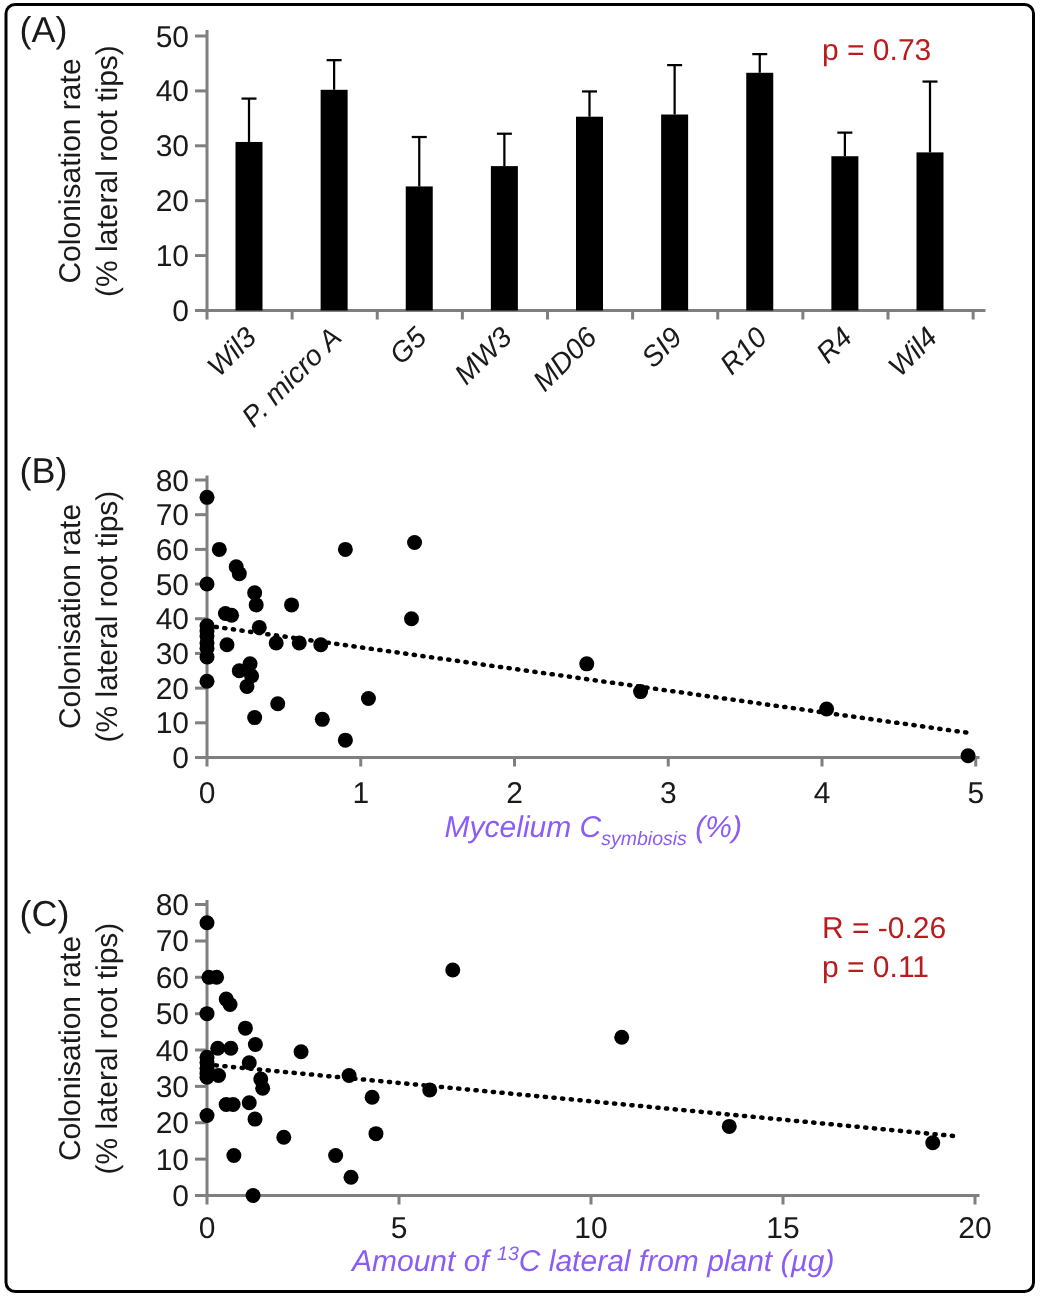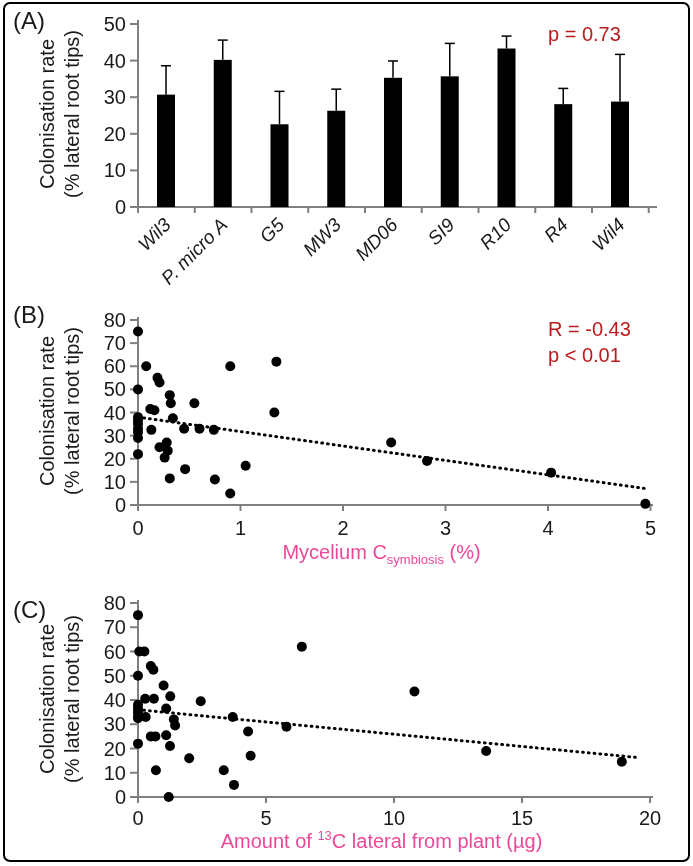--- a/index.html
+++ b/index.html
@@ -3,22 +3,22 @@
 <meta charset="utf-8">
 <style>
   html,body{margin:0;padding:0;background:#ffffff;}
   .fig{position:relative;width:693px;height:866px;background:#ffffff;
        font-family:"Liberation Sans",sans-serif;overflow:hidden;}
   .frame{position:absolute;left:3px;top:2px;right:3px;bottom:4px;
          border:2px solid #000;border-radius:7px;pointer-events:none;}
   .panel-letter{position:absolute;left:13px;font-size:24px;color:#1a1a1a;}
   .stats{position:absolute;left:548px;font-size:20px;line-height:26px;
          color:#b91c1c;white-space:nowrap;}
-  .xlab{position:absolute;left:124px;width:515px;text-align:center;
-        font-size:20px;color:#ec4899;}
+  .xlab{position:absolute;left:138px;width:515px;text-align:center;
+        font-size:20px;color:#8b5cf6;font-style:italic;}
   .xlab sub{font-size:13px;}
   .xlab sup{font-size:13px;text-align:right;}
   .ylab{position:absolute;left:-55px;width:230px;text-align:center;
         font-size:20px;line-height:25px;color:#1a1a1a;
         transform:rotate(-90deg);}
   svg{position:absolute;left:0;}
   svg text{font-family:"Liberation Sans",sans-serif;}
 </style>
 </head>
 <body>
@@ -91,24 +91,20 @@
       <line x1="563.25" y1="104.154" x2="563.25" y2="88.416" stroke="#000000" stroke-width="1.5"></line>
       <line x1="558.25" y1="88.416" x2="568.25" y2="88.416" stroke="#000000" stroke-width="1.5"></line>
       <text x="569.25" y="226" fill="#1a1a1a" font-size="19" text-anchor="end" font-style="italic" transform="rotate(-45 569.25 226)">R4</text>
       <rect x="611" y="101.592" width="18" height="105.408" fill="#000000"></rect>
       <line x1="620" y1="101.592" x2="620" y2="54.377999999999986" stroke="#000000" stroke-width="1.5"></line>
       <line x1="615" y1="54.377999999999986" x2="625" y2="54.377999999999986" stroke="#000000" stroke-width="1.5"></line>
       <text x="626" y="226" fill="#1a1a1a" font-size="19" text-anchor="end" font-style="italic" transform="rotate(-45 626 226)">Wil4</text>
     </svg>
 
   <div class="panel-letter" style="top:301px">(B)</div>
-  <div class="stats" style="top:316px">
-    <div>R = -0.43</div>
-    <div>p &lt; 0.01</div>
-  </div>
   <div class="ylab" style="top:386px">
     <div>Colonisation rate</div>
     <div>(% lateral root tips)</div>
   </div>
   <svg id="svg-b" width="693" height="290" style="top:295px">
       <line x1="138" y1="22" x2="138" y2="210" stroke="#7f7f7f" stroke-width="2"></line>
       <line x1="137" y1="210" x2="653" y2="210" stroke="#7f7f7f" stroke-width="2"></line>
       <line x1="130" y1="210" x2="138" y2="210" stroke="#7f7f7f" stroke-width="2"></line>
       <text x="126" y="217" fill="#1a1a1a" font-size="20" text-anchor="end">0</text>
       <line x1="130" y1="186.875" x2="138" y2="186.875" stroke="#7f7f7f" stroke-width="2"></line>
@@ -175,20 +171,24 @@
       <circle cx="185.15" cy="174.15625" r="5" fill="#000000"></circle>
       <circle cx="551.075" cy="177.625" r="5" fill="#000000"></circle>
       <circle cx="169.775" cy="183.40625" r="5" fill="#000000"></circle>
       <circle cx="214.875" cy="184.5625" r="5" fill="#000000"></circle>
       <circle cx="230.25" cy="198.4375" r="5" fill="#000000"></circle>
       <circle cx="645.375" cy="208.84375" r="5" fill="#000000"></circle>
     </svg>
   <div class="xlab" style="top:541px"><span>Mycelium C</span><sub>symbiosis</sub><span> (%)</span></div>
 
   <div class="panel-letter" style="top:596px">(C)</div>
+  <div class="stats" style="top:606px">
+    <div>R = -0.26</div>
+    <div>p = 0.11</div>
+  </div>
   <div class="ylab" style="top:674px">
     <div>Colonisation rate</div>
     <div>(% lateral root tips)</div>
   </div>
   <svg id="svg-c" width="693" height="281" style="top:585px">
       <line x1="138" y1="15" x2="138" y2="212" stroke="#7f7f7f" stroke-width="2"></line>
       <line x1="137" y1="212" x2="653" y2="212" stroke="#7f7f7f" stroke-width="2"></line>
       <line x1="130" y1="212" x2="138" y2="212" stroke="#7f7f7f" stroke-width="2"></line>
       <text x="126" y="219" fill="#1a1a1a" font-size="20" text-anchor="end">0</text>
       <line x1="130" y1="187.75" x2="138" y2="187.75" stroke="#7f7f7f" stroke-width="2"></line>

